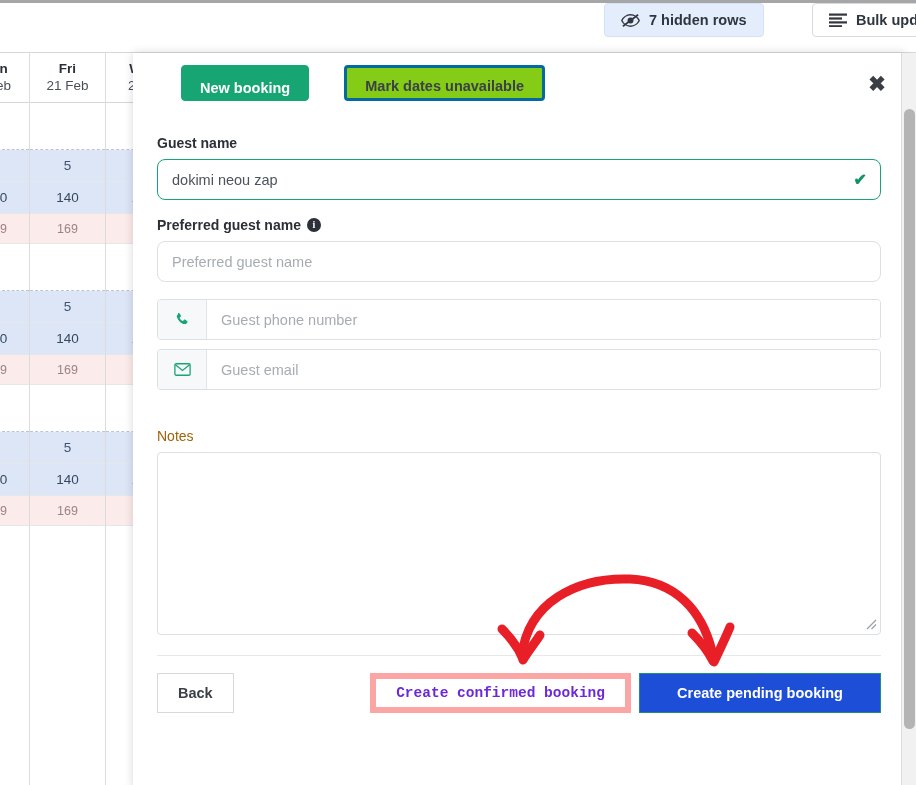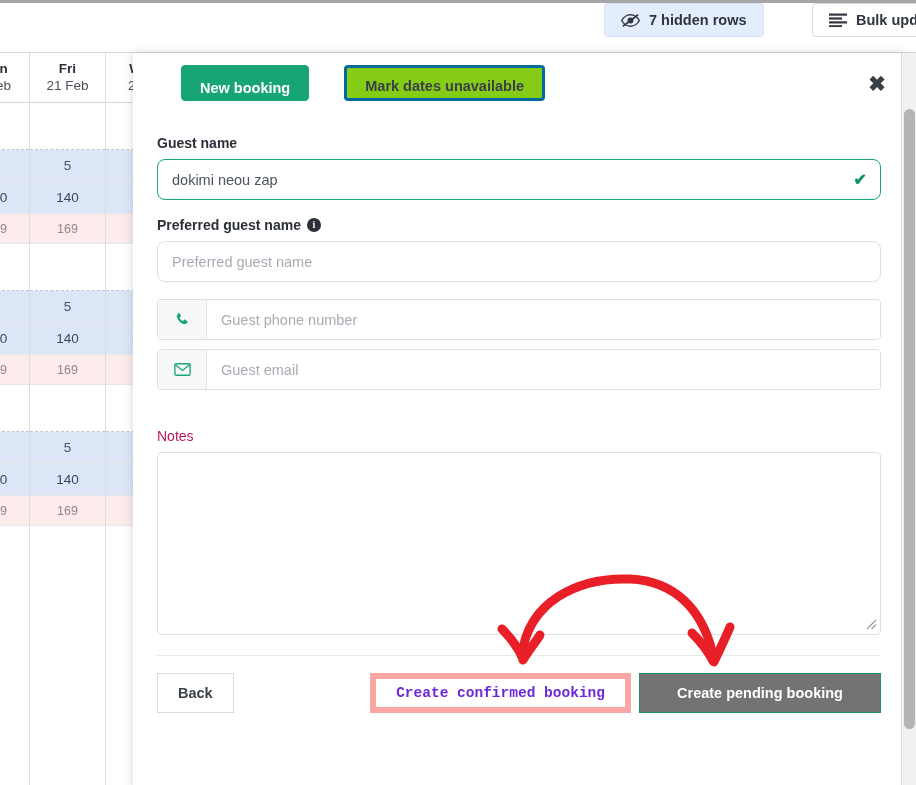--- a/index.html
+++ b/index.html
@@ -159,21 +159,21 @@
 
   .field-label {
     font-size: 14px;
     font-weight: bold;
     color: #2b3038;
     margin-bottom: 8px;
     display: flex;
     align-items: center;
     gap: 6px;
   }
-  .field-label.light { font-weight: normal; color: #be185d; margin-top: 38px; }
+  .field-label.light { font-weight: normal; color: #a16207; margin-top: 38px; }
   .info-icon {
     width: 14px; height: 14px;
     border-radius: 50%;
     background: #2b3038;
     color: #ffffff;
     font-size: 10px;
     font-weight: bold;
     font-family: "Liberation Serif", serif;
     display: inline-flex;
     align-items: center;
@@ -285,21 +285,21 @@
   }
   #btn-create-confirmed {
     background: #ffffff;
     border: 6px solid #fca5a5;
     color: #6d28d9;
     margin-left: auto;
     min-width: 244px;
     font-family: Liberation Mono, monospace;
   }
   #btn-create-pending {
-    background: #737373;
+    background: #1d4ed8;
     border: 1px solid #1d9462;
     color: #ffffff;
     margin-left: 8px;
     min-width: 242px;
   }
 
   
   #annotation {
     position: absolute;
     top: 560px; left: 480px;

